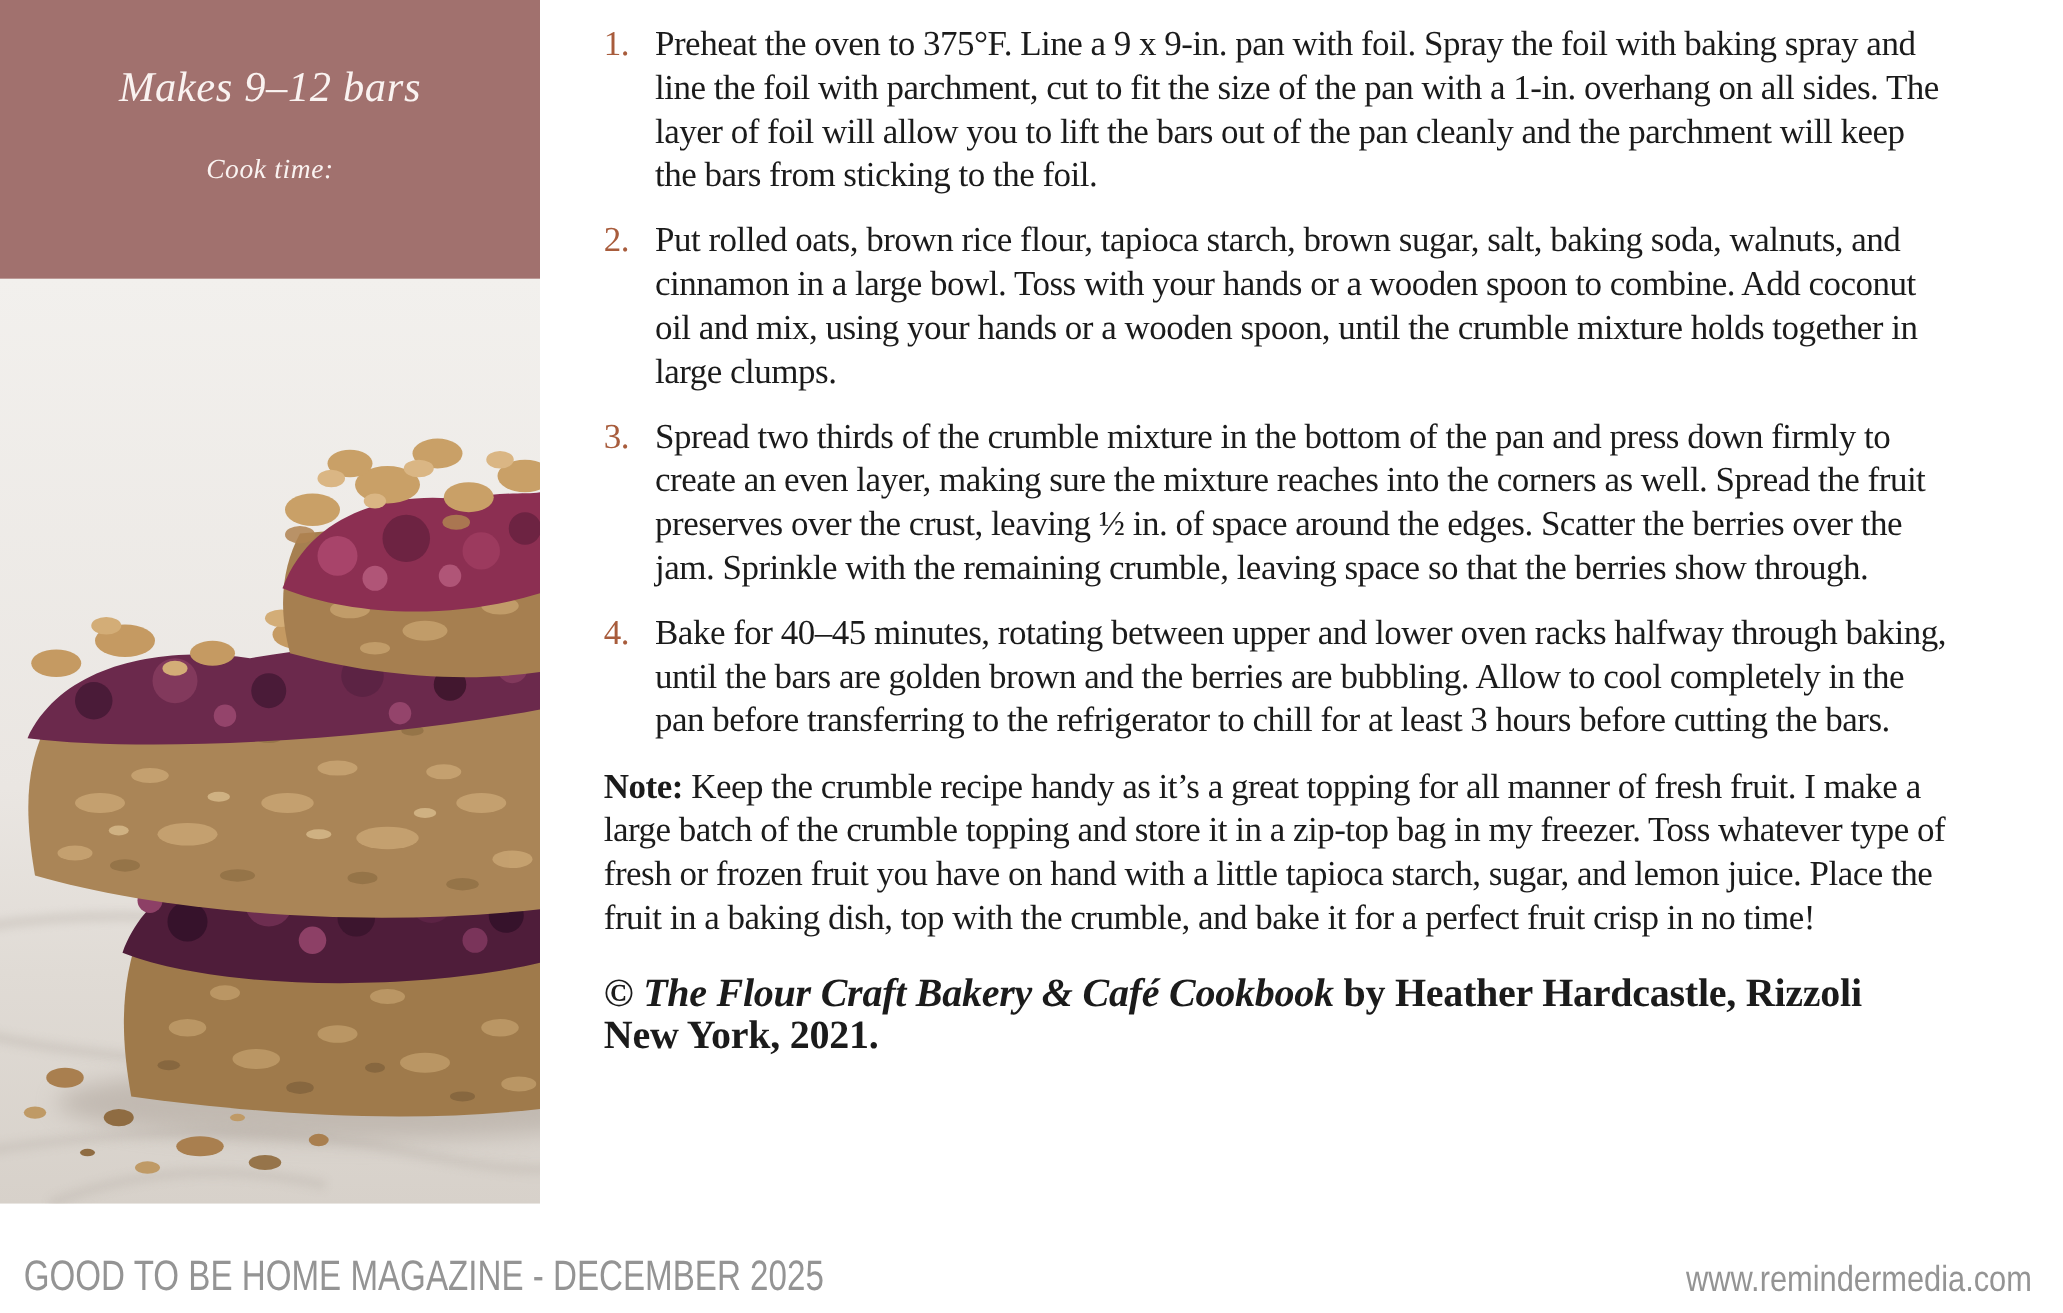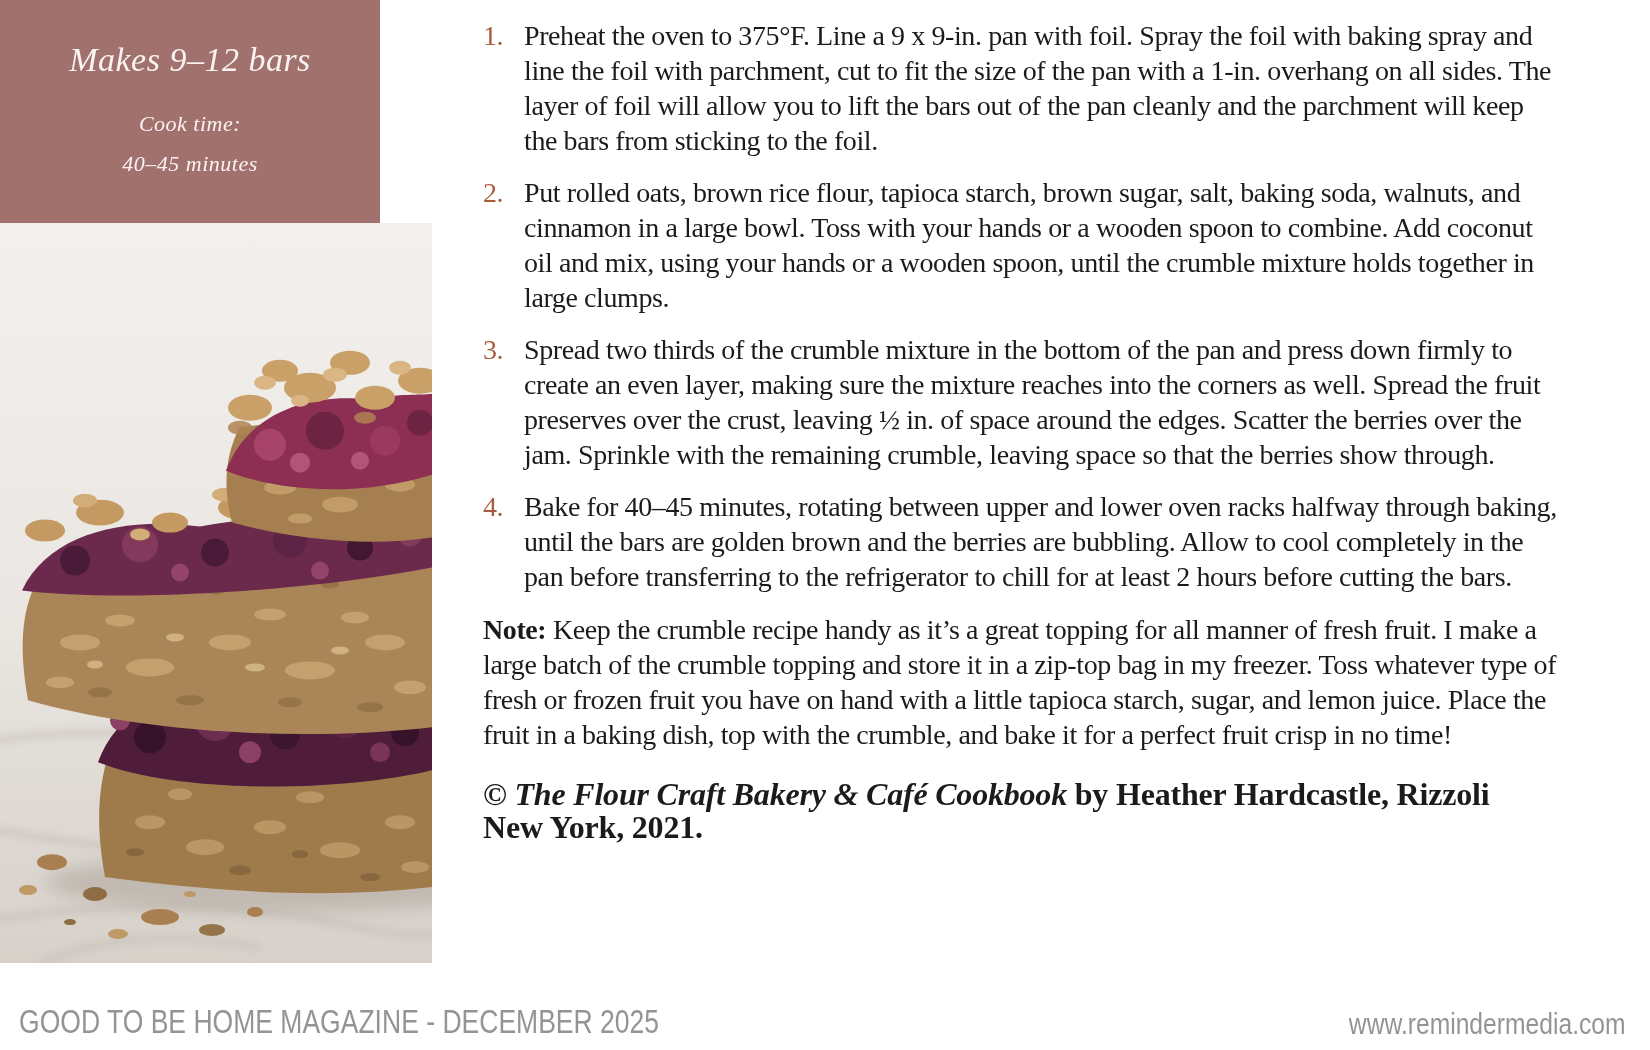--- a/index.html
+++ b/index.html
@@ -5,23 +5,23 @@
   * { margin:0; padding:0; box-sizing:border-box; }
   html,body { background:#ffffff; }
   .page {
     position:relative; width:1650px; height:1050px;
     background:#ffffff; overflow:hidden;
     font-family:"Liberation Serif", serif;
   }
 
   
   .info-box {
-    position:absolute; left:0; top:0; width:380px; height:223px;
+    position:absolute; left:0; top:0; width:432px; height:223px;
     color:#faf3f1; text-align:center; font-style:italic;
-    padding-top:41px;
+    padding-top:52px;
   }
   .info-box .yield { font-size:34px; margin-bottom:25px; letter-spacing:0.5px; }
   .info-box .cook  { font-size:22px; line-height:40px; letter-spacing:0.5px; }
 
   .photo {
     position:absolute; left:0; top:223px; width:432px; height:740px;
   }
   .photo svg { display:block; width:100%; height:100%; }
 
   
@@ -53,21 +53,20 @@
   }
 </style>
 </head>
 <body>
 
 <div class="page">
 
   <div class="info-box" style="background: rgb(161, 113, 110); color: rgb(250, 243, 241);">
     <p class="yield">Makes 9–12 bars</p>
     <p class="cook">Cook time:</p>
-    <p class="cook">40–45 minutes</p>
   </div>
 
   <div class="photo">
     <svg viewBox="0 0 432 741" preserveAspectRatio="none" aria-hidden="true">
       <defs>
         <linearGradient id="bgGrad" x1="0" y1="0" x2="0" y2="1">
           <stop offset="0" stop-color="#f2f0ed"></stop>
           <stop offset="0.55" stop-color="#eae6e2"></stop>
           <stop offset="0.75" stop-color="#e0dbd5"></stop>
           <stop offset="1" stop-color="#d7d1ca"></stop>
@@ -247,21 +246,21 @@
       <p class="step-text">Put rolled oats, brown rice flour, tapioca starch, brown sugar, salt, baking soda, walnuts, and cinnamon in a large bowl. Toss with your hands or a wooden spoon to combine. Add coconut oil and mix, using your hands or a wooden spoon, until the crumble mixture holds together in large clumps.</p>
     </div>
 
     <div class="step">
       <span class="step-num" style="color: rgb(168, 92, 60);">3.</span>
       <p class="step-text">Spread two thirds of the crumble mixture in the bottom of the pan and press down firmly to create an even layer, making sure the mixture reaches into the corners as well. Spread the fruit preserves over the crust, leaving ½ in. of space around the edges. Scatter the berries over the jam. Sprinkle with the remaining crumble, leaving space so that the berries show through.</p>
     </div>
 
     <div class="step">
       <span class="step-num" style="color: rgb(168, 92, 60);">4.</span>
-      <p class="step-text">Bake for 40–45 minutes, rotating between upper and lower oven racks halfway through baking, until the bars are golden brown and the berries are bubbling. Allow to cool completely in the pan before transferring to the refrigerator to chill for at least 2 hours before cutting the bars.</p>
+      <p class="step-text">Bake for 40–45 minutes, rotating between upper and lower oven racks halfway through baking, until the bars are golden brown and the berries are bubbling. Allow to cool completely in the pan before transferring to the refrigerator to chill for at least 3 hours before cutting the bars.</p>
     </div>
 
     <p class="note"><span class="note-label">Note:</span><span> Keep the crumble recipe handy as it’s a great topping for all manner of fresh fruit. I make a large batch of the crumble topping and store it in a zip-top bag in my freezer. Toss whatever type of fresh or frozen fruit you have on hand with a little tapioca starch, sugar, and lemon juice. Place the fruit in a baking dish, top with the crumble, and bake it for a perfect fruit crisp in no time!</span></p>
 
     <div class="credit">
       <p><span>© </span><span class="book-title">The Flour Craft Bakery &amp; Café Cookbook</span><span> by Heather Hardcastle, Rizzoli New York, 2021.</span></p>
     </div>
 
   </main>
 

